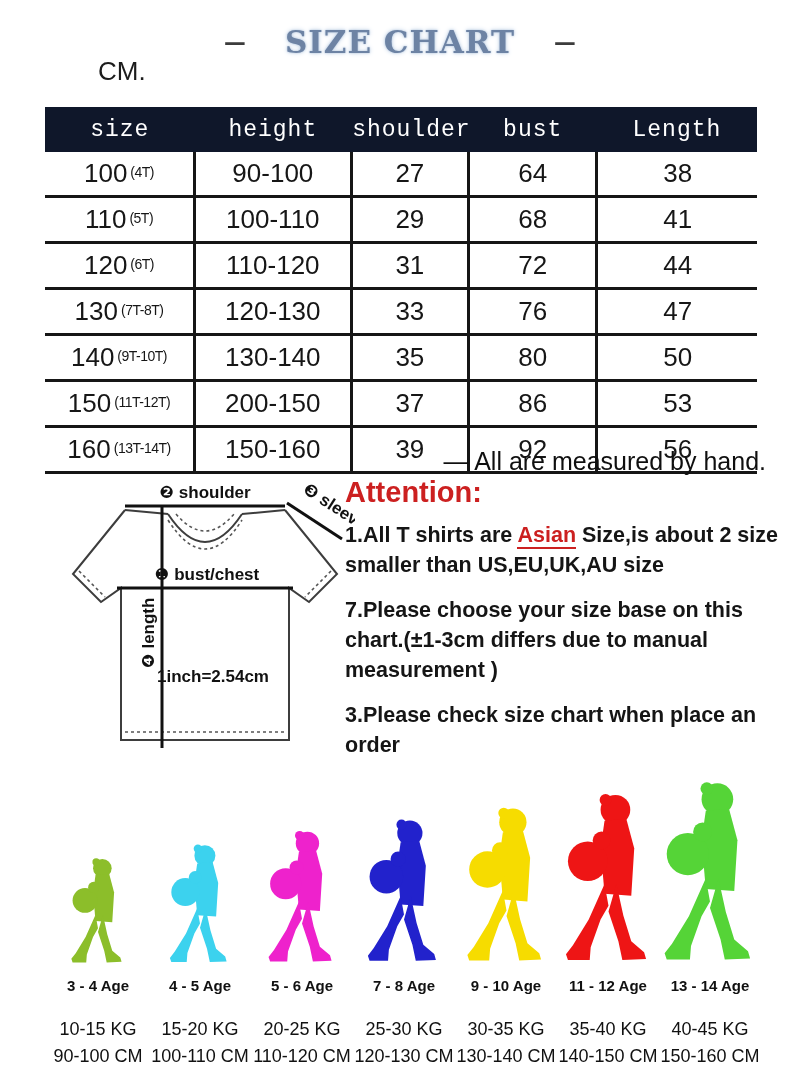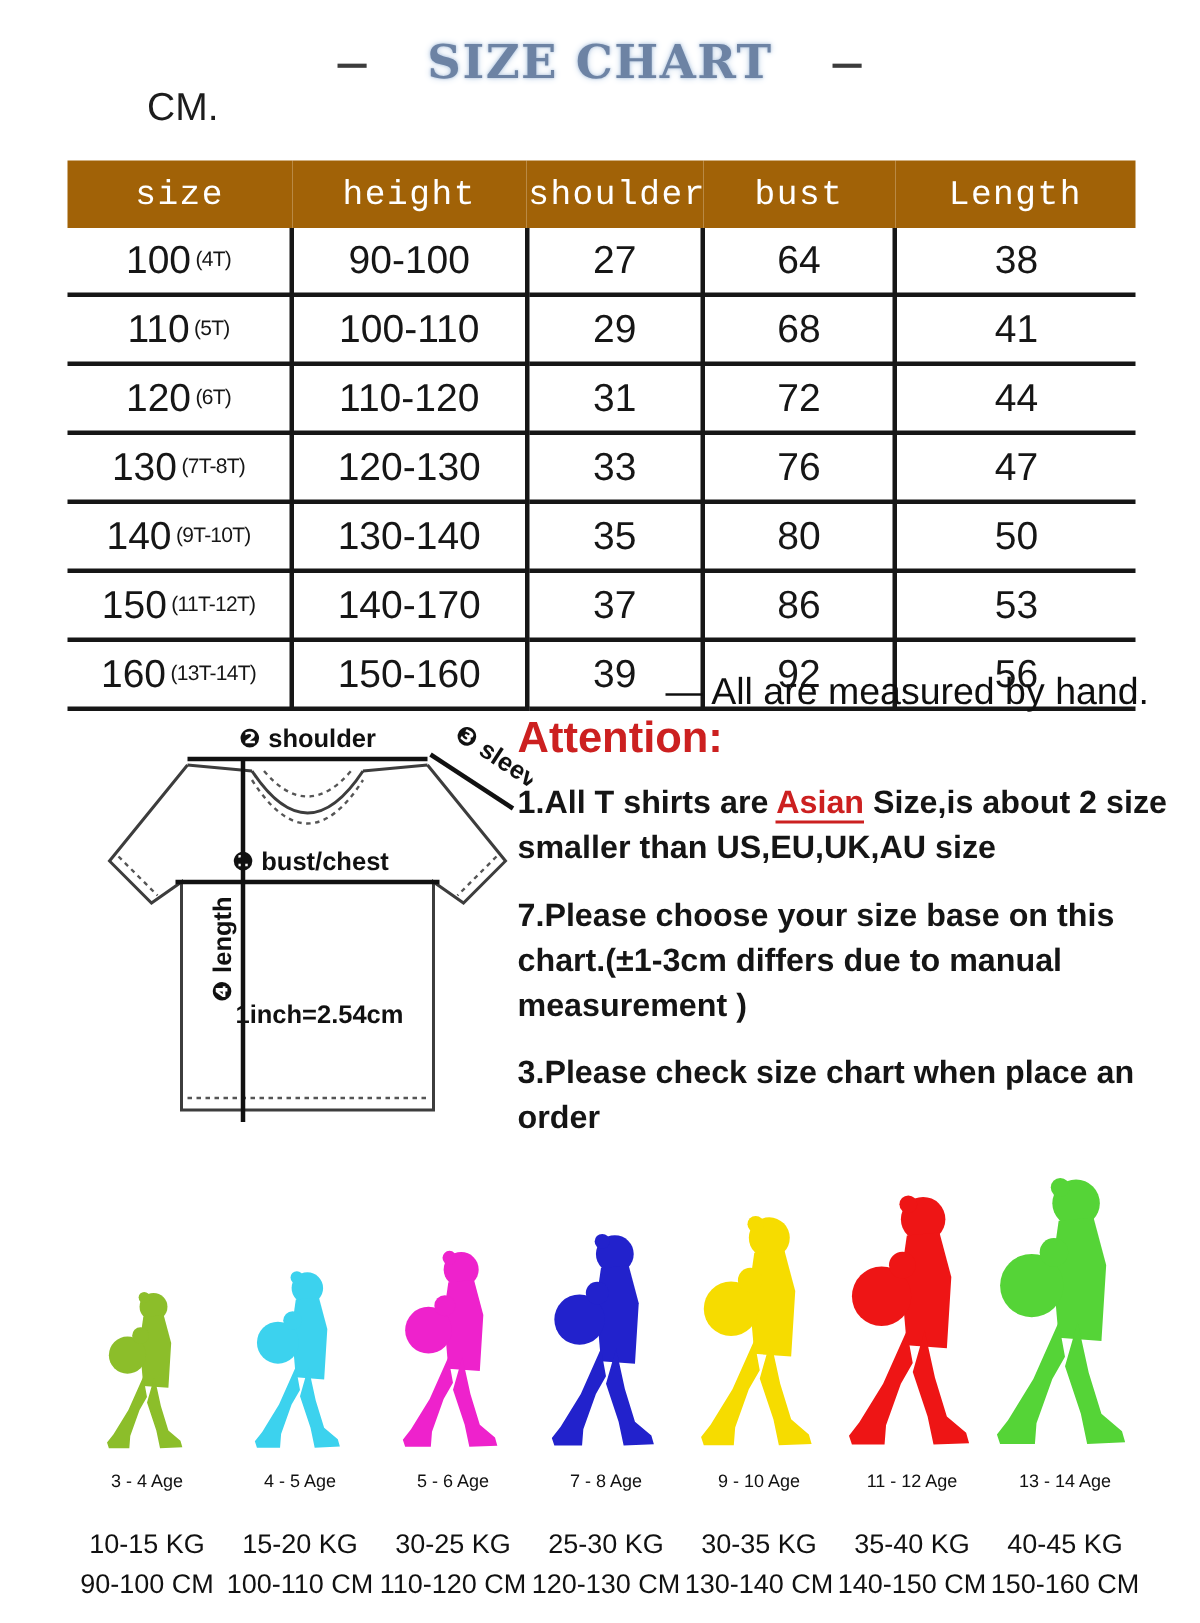--- a/index.html
+++ b/index.html
@@ -23,21 +23,21 @@
 
   
   .size-table {
     position:absolute; top:107px; left:45px; width:712px;
     border-collapse:collapse; table-layout:fixed;
   }
   .size-table col.c1 { width:21%; }  .size-table col.c2 { width:22%; }
   .size-table col.c3 { width:16.5%; } .size-table col.c4 { width:18%; }
   .size-table col.c5 { width:22.5%; }
   .size-table th {
-    background:#a16207; color:#ffffff; font-family:"Liberation Mono", monospace;
+    background:#0f172a; color:#ffffff; font-family:"Liberation Mono", monospace;
     font-weight:400; font-size:23px; height:43px; letter-spacing:1px; border:none;
   }
   .size-table td {
     text-align:center; font-size:26px; height:41px; color:#161616;
     border-bottom:3px solid #161616; border-right:3px solid #161616;
     white-space:nowrap; overflow:hidden;
   }
   .size-table td:last-child { border-right:none; }
   .size-tag { font-size:14px; position:relative; top:-5px; margin-left:3px; letter-spacing:-0.5px; }
 
@@ -63,21 +63,21 @@
   .attention p { font-size:21.5px; font-weight:700; line-height:1.38; margin:0 0 16px 0; color:#151515; }
   .red-underline { color:#cc2020; border-bottom:2px solid #cc2020; }
 
   
   .kids-row {
     position:absolute; top:772px; left:48px; width:712px; height:222px;
     display:flex; justify-content:space-between; align-items:flex-end;
   }
   .kid-col { width:100px; display:flex; flex-direction:column; align-items:center; }
   .kid-col svg { display:block; }
-  .kid-age { margin-top:10px; font-size:12px; font-weight:400; color:#111; white-space:nowrap; }
+  .kid-age { margin-top:10px; font-size:15px; font-weight:700; color:#111; white-space:nowrap; }
 
   .weights-row {
     position:absolute; top:1016px; left:48px; width:712px;
     display:flex; justify-content:space-between;
   }
   .weight-col { width:100px; text-align:center; font-size:18px; font-weight:400;
     color:#111; line-height:1.5; white-space:nowrap; }
 </style>
 </head>
 <body>
@@ -139,21 +139,21 @@
       </tr>
       <tr>
         <td><span>140</span><span class="size-tag">(9T-10T)</span></td>
         <td>130-140</td>
         <td>35</td>
         <td>80</td>
         <td>50</td>
       </tr>
       <tr>
         <td><span>150</span><span class="size-tag">(11T-12T)</span></td>
-        <td>140-170</td>
+        <td>200-150</td>
         <td>37</td>
         <td>86</td>
         <td>53</td>
       </tr>
       <tr>
         <td><span>160</span><span class="size-tag">(13T-14T)</span></td>
         <td>150-160</td>
         <td>39</td>
         <td>92</td>
         <td>56</td>
@@ -254,21 +254,21 @@
   <div class="weights-row">
     <div class="weight-col">
       <div>10-15 KG</div>
       <div>90-100 CM</div>
     </div>
     <div class="weight-col">
       <div>15-20 KG</div>
       <div>100-110 CM</div>
     </div>
     <div class="weight-col">
-      <div>30-25 KG</div>
+      <div>20-25 KG</div>
       <div>110-120 CM</div>
     </div>
     <div class="weight-col">
       <div>25-30 KG</div>
       <div>120-130 CM</div>
     </div>
     <div class="weight-col">
       <div>30-35 KG</div>
       <div>130-140 CM</div>
     </div>

